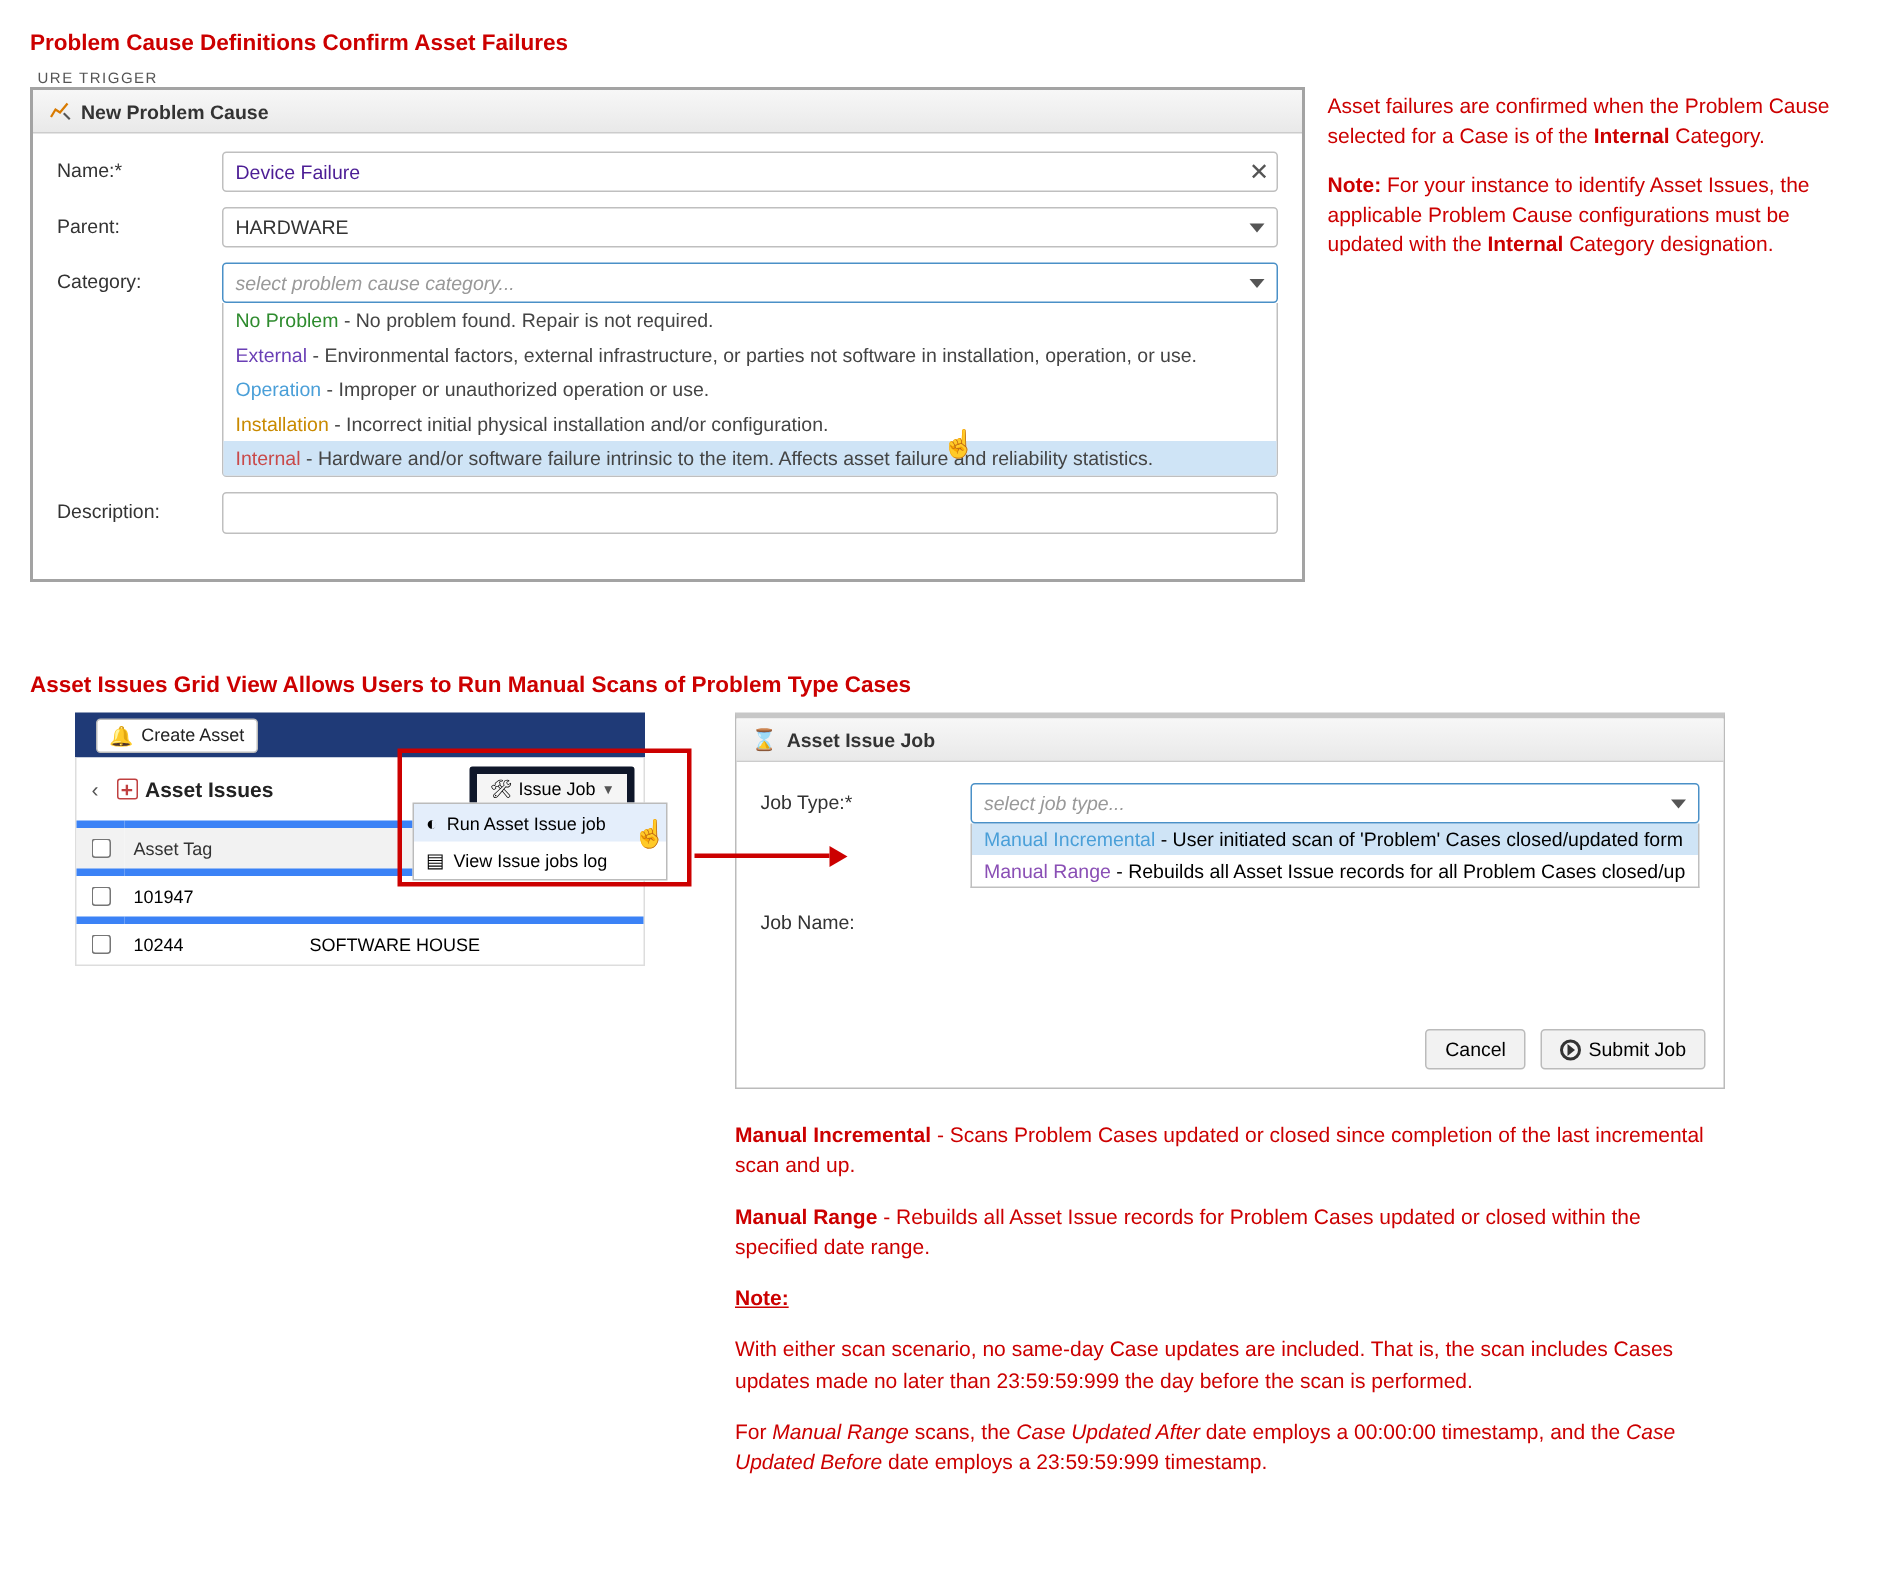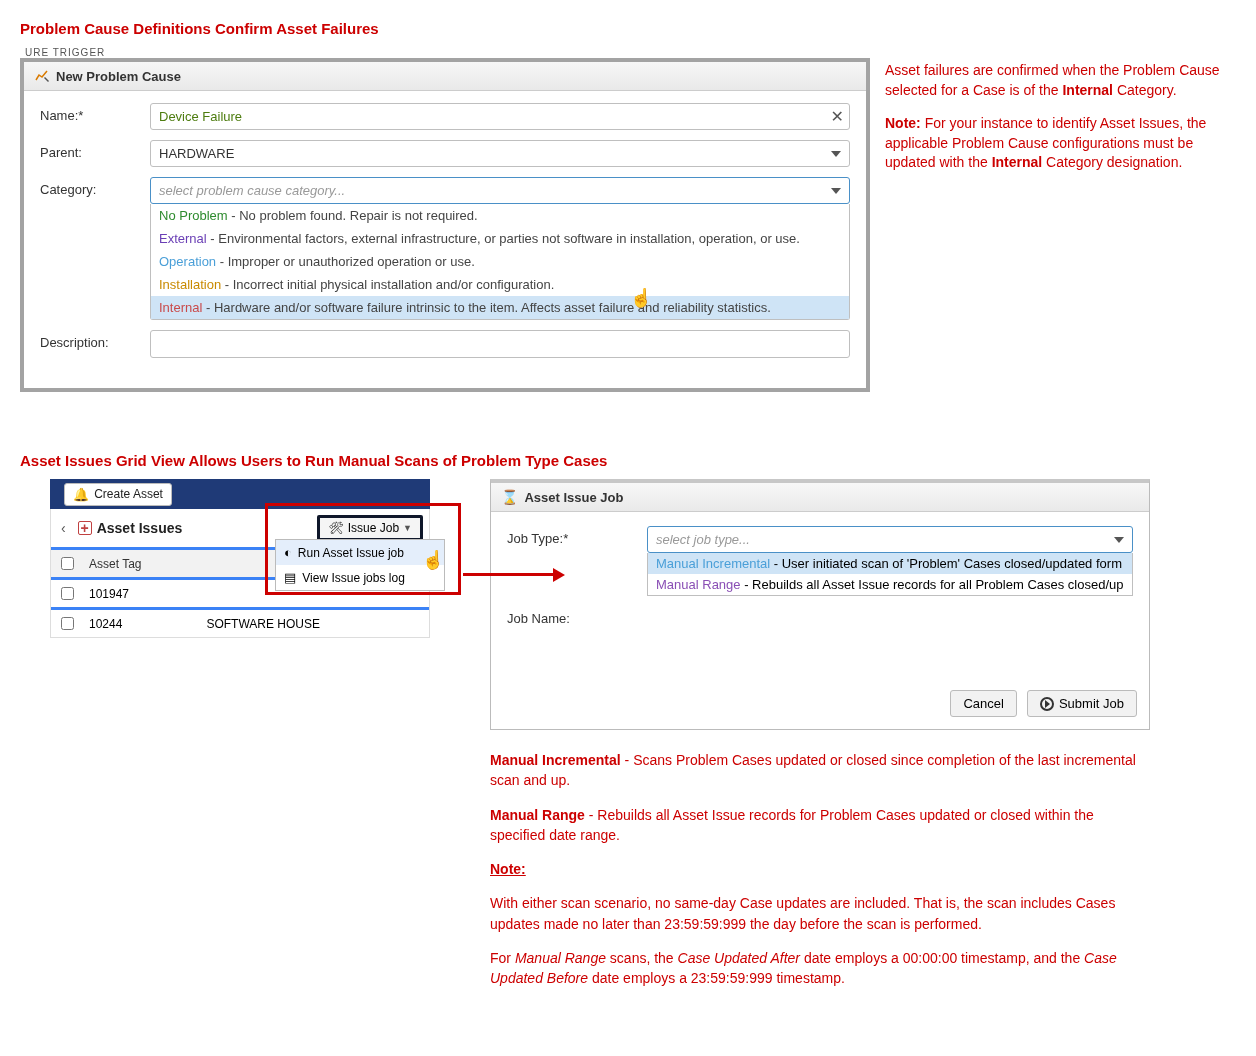--- a/index.html
+++ b/index.html
@@ -7,37 +7,37 @@
   .page { padding: 20px; }
 
   .red-heading { color: #cc0000; font-size: 15px; font-weight: bold; margin: 0 0 10px 0; }
 
   .section1 { display: flex; gap: 15px; }
   .section1-left { flex: 0 0 auto; position: relative; }
   .section1-right { flex: 1; color: #cc0000; font-size: 14px; line-height: 1.4; }
 
   .bg-hints { color: #555; font-size: 10px; letter-spacing: 1px; margin-left: 5px; }
 
-  .panel { border: 4px solid #a3a3a3; background: #fff; width: 850px; }
+  .panel { border: 2px solid #a3a3a3; background: #fff; width: 850px; }
   .panel-header {
     background: linear-gradient(#f7f7f7, #e9e9e9);
     border-bottom: 1px solid #ccc;
     padding: 6px 10px;
     display: flex; align-items: center; gap: 6px;
   }
   .panel-header .icon { width: 16px; height: 16px; display: inline-flex; align-items: center; justify-content: center; }
   .panel-title { font-weight: bold; color: #333; }
 
   .form-body { padding: 12px 16px 20px 16px; }
   .form-row { display: flex; align-items: flex-start; margin-bottom: 10px; }
   .form-label { width: 110px; color: #333; padding-top: 5px; }
   .form-control { flex: 1; position: relative; }
   .text-input {
     width: 100%; border: 1px solid #bfbfbf; padding: 5px 8px; font-size: 13px;
-    border-radius: 3px; color: #4d7c0f;
+    border-radius: 3px; color: #4c1d95;
   }
   .text-input.with-clear { padding-right: 28px; }
   .clear-x {
     position: absolute; right: 6px; top: 4px; font-size: 16px; color: #555;
     cursor: pointer; user-select: none;
   }
   .dropdown-input {
     width: 100%; border: 1px solid #bfbfbf; padding: 5px 8px; font-size: 13px;
     border-radius: 3px; color: #333; position: relative;
   }
@@ -81,39 +81,39 @@
     display: flex; align-items: center; gap: 5px; font-size: 12px; color: #222;
   }
   .bell-icon { font-size: 13px; }
 
   .grid-area { background: #fff; width: 380px; border: 1px solid #ddd; border-top: none; }
   .grid-top { display: flex; align-items: center; padding: 6px 6px 0 6px; gap: 8px; }
   .back-chev { font-size: 14px; color: #555; padding: 2px 4px; }
   .grid-title { font-weight: bold; font-size: 14px; color: #222; display: flex; align-items: center; gap: 5px; }
   .plus-kit { color: #c04040; font-size: 14px; border: 1px solid #c04040; border-radius: 2px; width: 14px; height: 14px; display: inline-flex; align-items: center; justify-content: center; font-weight: bold; line-height: 1; }
   .issue-job-btn {
-    border: 3px solid #0f172a; background: #f5f5f5; padding: 3px 8px; font-size: 12px;
+    border: 5px solid #0f172a; background: #f5f5f5; padding: 3px 8px; font-size: 12px;
     display: flex; align-items: center; gap: 4px; border-radius: 2px; text-align: center;
   }
   .small-caret { font-size: 9px; color: #555; }
 
   .red-outline {
     position: absolute; border: 3px solid #cc0000;
     left: 215px; top: 24px; width: 196px; height: 92px; pointer-events: none;
   }
 
   .dropdown-menu {
     position: absolute; left: 225px; top: 60px; background: #fff; border: 1px solid #bbb;
     width: 170px; font-size: 12px;
   }
   .dropdown-menu .mi { padding: 5px 8px; display: flex; align-items: center; gap: 6px; }
   .dropdown-menu .mi.hover { background: #e4eefb; }
 
   .grid-table { width: 100%; border-collapse: collapse; font-size: 12px; margin-top: 6px; }
-  .grid-table th, .grid-table td { border-top: 3px solid #3b82f6; padding: 4px 6px; text-align: left; }
+  .grid-table th, .grid-table td { border-top: 5px solid #3b82f6; padding: 4px 6px; text-align: left; }
   .grid-table th { background: #f2f2f2; font-weight: normal; color: #333; }
   .grid-table .cb { width: 24px; text-align: center; }
 
   
   .arrow { position: absolute; left: 413px; top: 94px; }
   .arrow-line { width: 90px; height: 3px; background: #cc0000; }
   .arrow-head {
     width: 0; height: 0; border-top: 7px solid transparent; border-bottom: 7px solid transparent;
     border-left: 12px solid #cc0000; position: absolute; right: -12px; top: -5.5px;
   }

